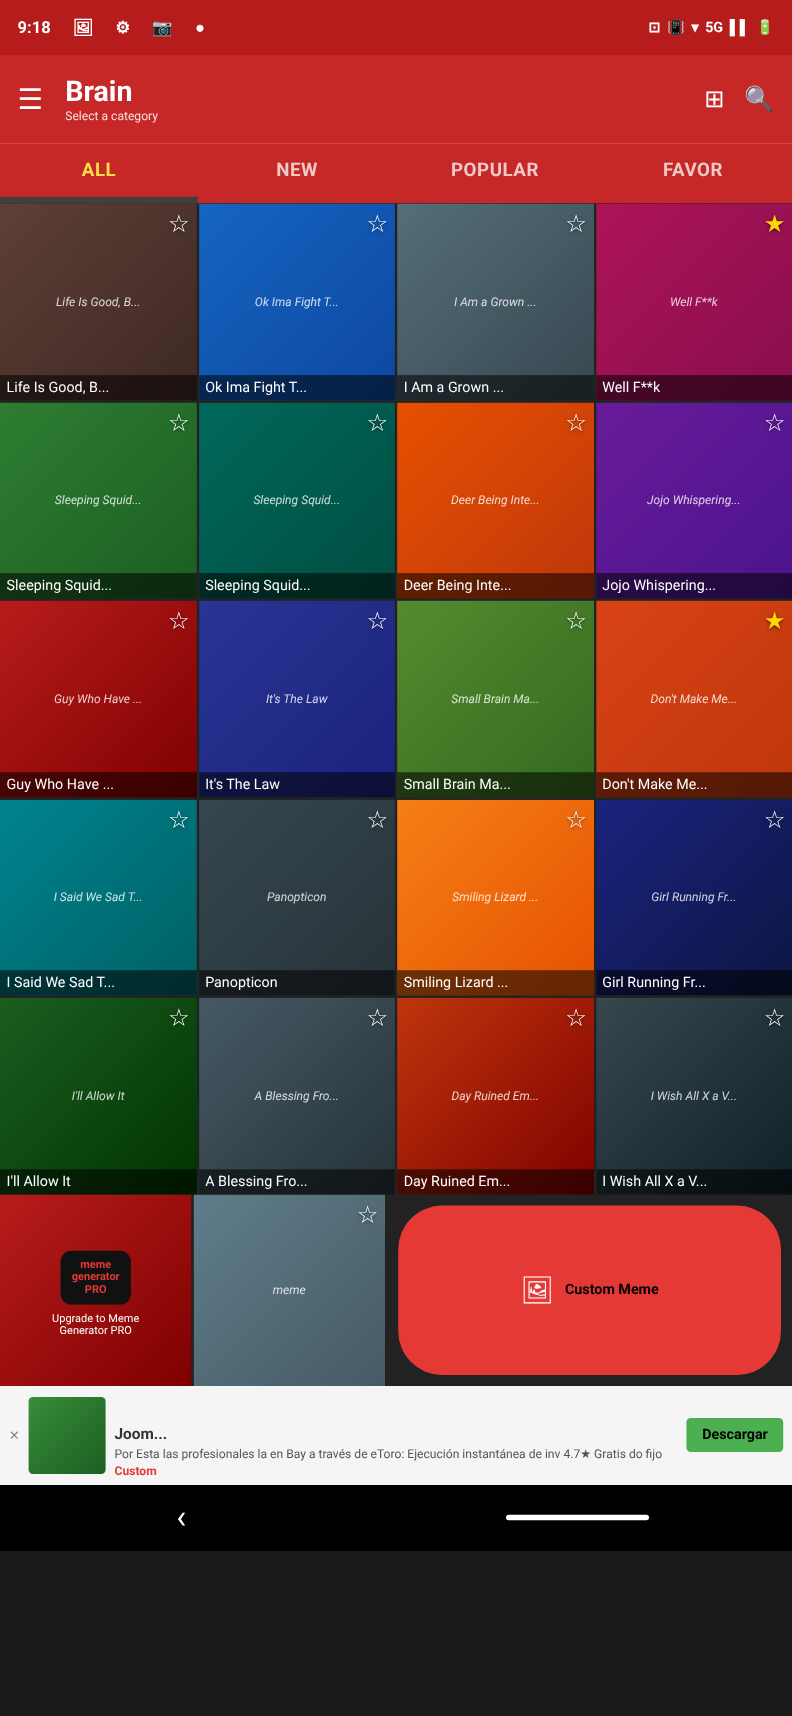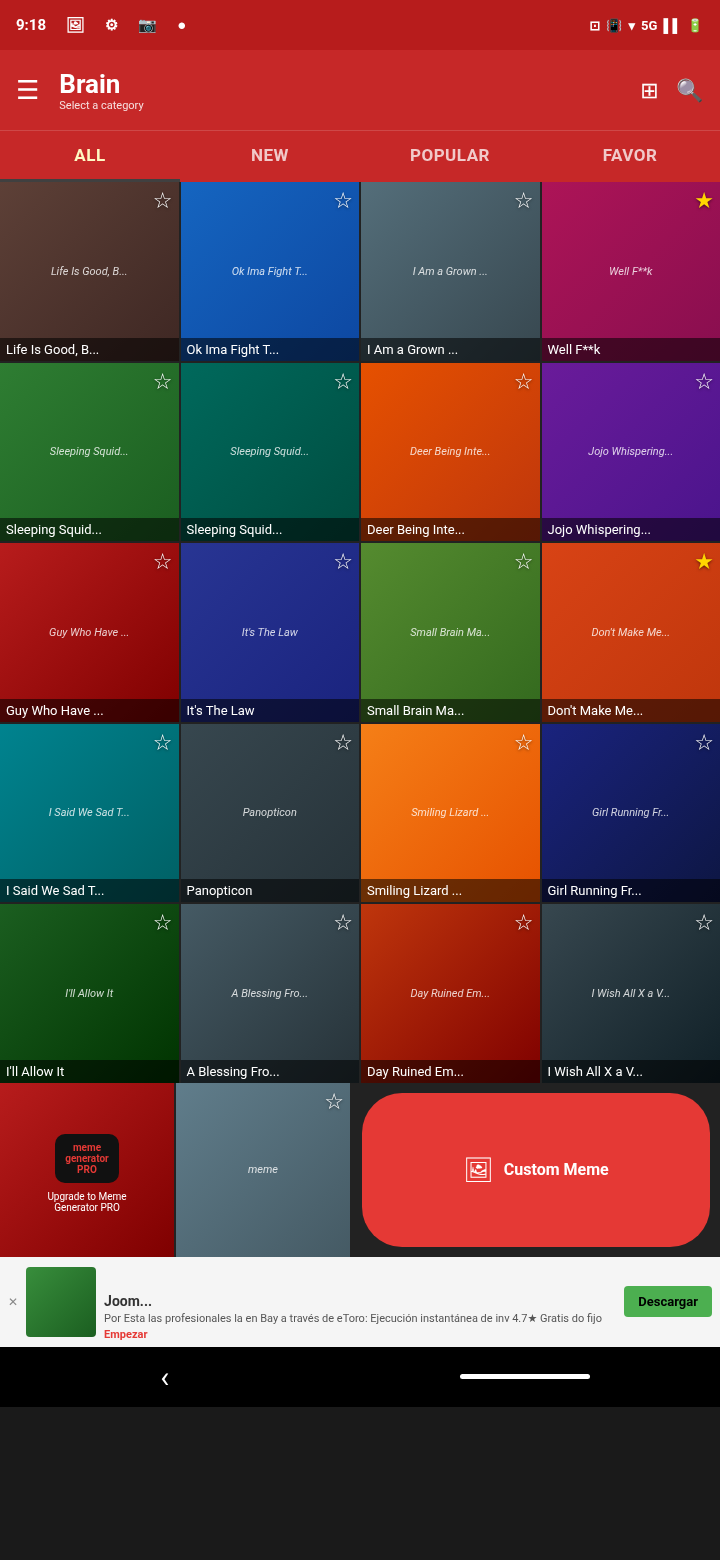--- a/index.html
+++ b/index.html
@@ -64,22 +64,22 @@
       flex: 1;
       color: rgba(255,255,255,0.75);
       font-size: 17px;
       font-weight: bold;
       text-align: center;
       padding: 14px 0;
       cursor: pointer;
       letter-spacing: 0.5px;
     }
     .tab.active {
-      color: #fef9c3;
-      border-bottom: 3px solid #404040;
+      color: #fde047;
+      border-bottom: 6px solid #404040;
     }
 
     
     .meme-grid {
       display: grid;
       grid-template-columns: repeat(4, 1fr);
       gap: 2px;
       background: #222;
     }
     .meme-cell {
@@ -376,31 +376,31 @@
     </div>
   </div>
   <div class="meme-cell" style="flex:1;">
     <div class="meme-bg bg-gray">
       <div class="meme-thumb-text">meme</div>
     </div>
     <span class="star-btn">☆</span>
   </div>
   <div style="flex:2; background:#e53935; display:flex; align-items:center; justify-content:center; cursor:pointer; border-radius:40px; margin:10px;">
     <span style="font-size:24px; color:white;">🖼</span>
-    <span style="color:#ffffff; font-size:16px; font-weight:bold; margin-left:10px;">Custom Meme</span>
+    <span style="color:#000000; font-size:13px; font-weight:bold; margin-left:10px;">Custom Meme</span>
   </div>
 </div>
 
 <div class="ad-banner">
   <div class="ad-close">✕</div>
   <div class="ad-img-placeholder" style="background:linear-gradient(135deg,#388e3c,#1b5e20);"></div>
   <div class="ad-content">
     <div style="font-weight:bold;font-size:14px;margin-top:31px;">Joom...</div>
     <div style="font-size:11px;color:#555;">Por Esta las profesionales la en Bay a través de eToro: Ejecución instantánea de inv 4.7★ Gratis do fijo</div>
-    <div style="font-size:11px;font-weight:bold;color:#e53935;">Empezar</div>
+    <div style="font-size:11px;font-weight:bold;color:#e53935;">Custom</div>
   </div>
   <div class="ad-download-btn">Descargar</div>
 </div>
 
 <div class="nav-bar">
   <span class="nav-btn" style="font-size:30px;">‹</span>
   <div class="nav-home-indicator"></div>
 </div>
 
 </body></html>

